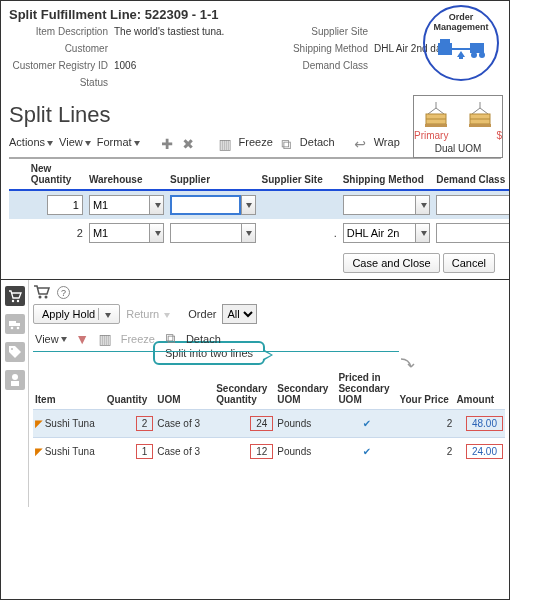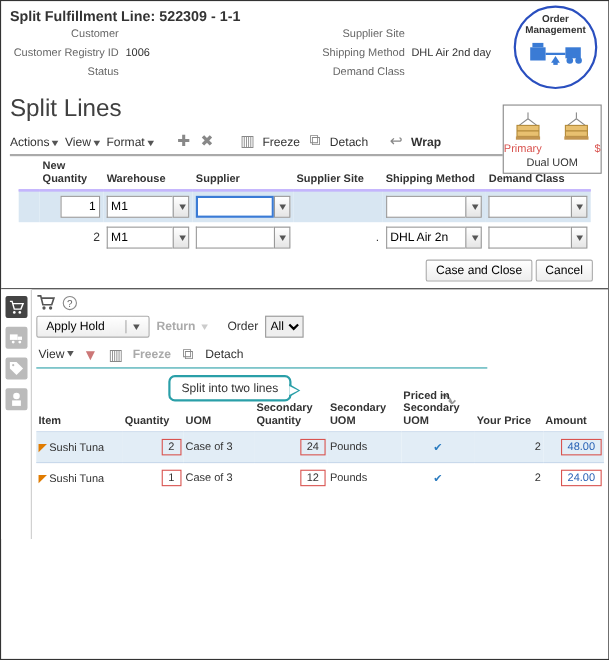--- a/index.html
+++ b/index.html
@@ -4,21 +4,21 @@
 <style>
   * { box-sizing: border-box; }
   body {
     margin: 0;
     font-family: Arial, Helvetica, sans-serif;
     font-size: 11px;
     color: #333;
     background: #fff;
     width: 554px;
   }
-  .root { border: 1px solid #333; width: 554px; height: 600px; position: relative; overflow: hidden; }
+  .root { border: 1px solid #333; width: 510px; height: 600px; position: relative; overflow: hidden; }
   
   
   .header-section { position: relative; padding: 6px 8px 4px 8px; }
   .header-title { font-weight: 700; font-size: 13px; color: #333; margin-bottom: 4px; }
   .detail-grid { display: flex; }
   .detail-col { display: flex; flex-direction: column; }
   .detail-row { display: flex; margin-bottom: 3px; align-items: flex-start; min-height: 14px;}
   .detail-label { width: 105px; text-align: right; color: #666; padding-right: 6px; font-size: 10px; }
   .detail-value { font-size: 10px; color: #333; }
   .flag { color: #e07b00; font-size: 10px; margin-right: 2px; }
@@ -33,31 +33,31 @@
   .dual-uom { position:absolute; top: 94px; right: 6px; width: 90px; border:1px solid #888; background:#fff; text-align:center; font-size:10px; padding:2px 0 3px 0;}
   .dual-uom .pallets { display:flex; justify-content:space-around; align-items:flex-end; height: 30px; margin-bottom: 2px;}
   .pallet { width: 28px; position:relative;}
   .pallet svg { display:block; margin:0 auto;}
   .dual-uom .red { color:#d9534f; font-weight: 500; font-size:10px;}
   .dual-uom .ptxt { display:flex; justify-content:space-around; margin-bottom:2px;gap:48px;}
   
   
   .split-title { font-size: 22px; color: #404040; padding: 4px 8px 4px 8px; }
   
-  .toolbar { display:flex; align-items:flex-end; gap:6px; padding: 4px 8px; font-size: 11px; color:#333;}
+  .toolbar { display:flex; align-items:flex-start; gap:6px; padding: 4px 8px; font-size: 11px; color:#333;}
   .toolbar .link { color:#333; cursor:pointer;}
   .caret-d { display:inline-block; width:0;height:0; border-left:3px solid transparent;border-right:3px solid transparent;border-top:5px solid #555; margin-left:2px; vertical-align:middle;}
   .tbicon { color:#888; font-size: 14px; width:15px; text-align:center;}
   
   .grid-wrap { border-top: 2px solid #aaa; margin: 0 8px 0 8px;}
   .btn { background: linear-gradient(#fff,#eee); border:1px solid #aaa; border-radius:2px; padding: 3px 8px; cursor:pointer; font-size:11px;}
   
   
   .sl-table { width: 520px; margin: 0 auto; border-collapse: collapse; table-layout:fixed; }
-  .sl-table th { font-size: 10px; color:#333; text-align:left; padding: 4px 3px; border-bottom:2px solid #c4b5fd; font-weight:700; vertical-align:bottom;}
+  .sl-table th { font-size: 10px; color:#333; text-align:left; padding: 4px 3px; border-bottom:2px solid #1d4ed8; font-weight:700; vertical-align:bottom;}
   .sl-table td { padding: 4px 3px; }
   .sl-row-sel { background:#d8e6f2; }
   .inp { border:1px solid #999; height:20px; font-size:11px; padding: 0 3px; width:100%;}
   .inp.short { width:36px; text-align:right;}
   .combo { display:flex; }
   .combo .inp { border-right:none; }
   .combo .dbtn { width:18px; border:1px solid #999; display:flex;align-items:center;justify-content:center; background:linear-gradient(#fff,#e5e5e5);}
   .hl-blue .inp { border: 2px solid #3a7bd5; }
 
   
@@ -74,21 +74,21 @@
   
   .lower { display:flex; border-top:1px solid #333; height: 228px;}
   .rail { width: 28px; background:#fff; border-right:1px solid #ccc; display:flex; flex-direction:column; align-items:center; padding-top:6px; gap:8px;}
   .rail .r-icon { width:20px;height:20px; background:#bbb; border-radius:2px; display:flex;align-items:center;justify-content:center; color:#fff;}
   .rail .r-icon.sel { background:#444;}
   .ol-panel { flex:1; padding: 4px 4px 0 4px; position:relative; overflow:hidden;}
   .ol-title { font-size:15px; color:#555; display:flex; align-items:center; gap:6px; margin-bottom:4px;}
   .help-icon { display:inline-block;width:13px;height:13px;border:1px solid #888;border-radius:50%; font-size:9px; text-align:center; line-height:12px; color:#666;}
   
   .ol-toolbar { display:flex; align-items:center; gap:6px; margin-bottom:4px;}
-  .disabled { color:#aaa;font-weight:bold;}
+  .disabled { color:#aaa;}
   select.show-sel { border:1px solid #999; height:20px; font-size:11px;}
   
   .ol-sub-tb { display:flex; align-items:center; gap:8px; padding:2px 0 4px 2px; border-bottom:1px solid #2a9fa8; margin-right: 106px;}
   
   .ol-table { width: 100%; border-collapse:collapse; table-layout:fixed; margin-top: 16px;}
   .ol-table th { font-size:10px; font-weight:700; text-align:left; padding:4px 2px; vertical-align:bottom; color:#333;}
   .ol-table td { font-size:10px; padding:6px 2px; border-top:1px solid #eee;}
   .ol-table tr.highlight td { border-top:1px solid #c9d9eb; border-bottom:1px solid #c9d9eb; background:#e2edf6;}
   .redbox { display:inline-block; border:1.5px solid #d9534f; padding:1px 5px; }
   .check { color:#2a7bbf; text-align:center; display:block;}
@@ -99,20 +99,24 @@
 </style>
 </head>
 <body>
 
 <div class="root">
 
   <div class="header-section">
     <div class="header-title">Split Fulfillment Line: 522309 - 1-1</div>
     <div class="detail-grid">
       <div class="detail-col" style="width:270px;">
+        <div class="detail-row">
+          <div class="detail-label">Item Description</div>
+          <div class="detail-value">The world's tastiest tuna.</div>
+        </div>
         <div class="detail-row">
           <div class="detail-label">Customer</div>
         </div>
         <div class="detail-row">
           <div class="detail-label">Customer Registry ID</div>
           <div class="detail-value">1006</div>
         </div>
         <div class="detail-row">
           <div class="detail-label">Status</div>
         </div>
@@ -352,21 +356,21 @@
       <div class="ol-title">
         <svg width="18" height="16" viewBox="0 0 18 16">
             <path d="M1 2h3l2 8h8l2-6H5" fill="none" stroke="#555" stroke-width="1.5"></path>
             <circle cx="7" cy="13" r="1.5" fill="#555"></circle>
             <circle cx="13" cy="13" r="1.5" fill="#555"></circle>
           </svg>
         <span class="help-icon">?</span>
       </div>
 
       <div class="ol-toolbar">
-        <button class="btn" style="display:flex;align-items:center;gap:19px;">
+        <button class="btn" style="display:flex;align-items:center;gap:3px;">
             <span>Apply Hold</span>
             <span style="border-left:1px solid #aaa;padding-left:4px;"><span class="caret-d"></span></span>
           </button>
         <span class="disabled"><span>Return</span> <span class="caret-d" style="border-top-color:#ccc"></span></span>
         <span style="width:6px"></span>
         <span>Order</span>
         <select class="show-sel"><option>All</option></select>
       </div>
 
       <div class="ol-sub-tb">

